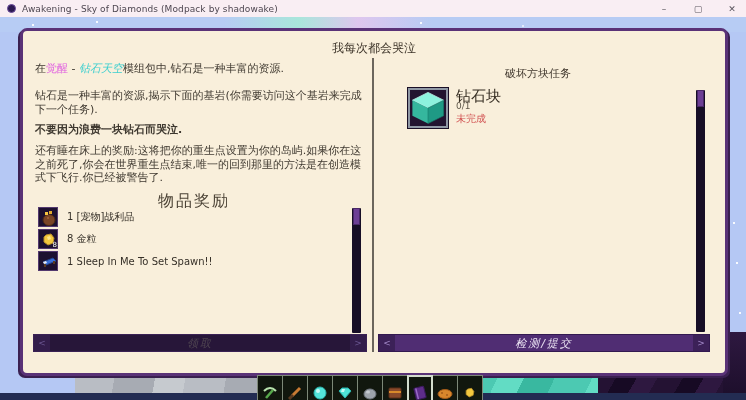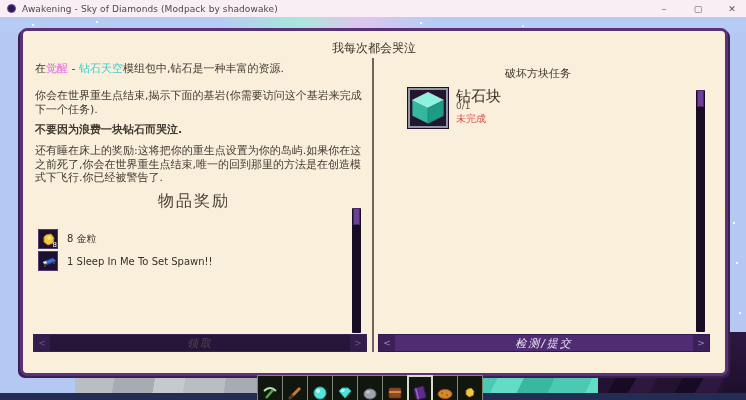--- a/index.html
+++ b/index.html
@@ -29,21 +29,21 @@
 
   
   .quest-window { position:absolute; left:20px; top:28px; width:708px; height:348px;
     background:#f9efdb; border:3px solid #5a3277; border-radius:7px;
     box-shadow:-2px 2px 0 #3a2050, 2px 2px 0 #3a2050; z-index:10; }
   .quest-title { position:absolute; left:20px; top:40px; width:708px; text-align:center;
     font-size:12px; color:#3e352a; z-index:11; }
 
   .qtext { position:absolute; width:332px; left:35px; font-size:11px; line-height:13.5px; color:#3f3930; z-index:11; }
   .hl-world { color:#e060e0; }
-  .hl-pack  { color:#3ecfcf; }
+  .hl-pack  { color:#3ecfcf;font-style:italic; }
   .p3 { font-weight:bold; }
 
   .rewards-header { position:absolute; left:35px; top:191px; width:318px; text-align:center;
     font-size:16px; color:#4c4336; letter-spacing:2px; z-index:11; }
   .reward-row { position:absolute; left:38px; height:20px; display:flex; align-items:center; gap:9px; z-index:11; }
   .icon-tile { position:relative; width:20px; height:20px; background:#1d1130; border:1px solid #53396f; flex:none; }
   .icon-tile svg { position:absolute; left:1px; top:1px; }
   .tile-badge { position:absolute; right:0px; bottom:-1px; font-size:7px; color:#ffffff; text-shadow:1px 1px 0 #222; }
   .reward-text { font-size:10px; color:#363028; white-space:nowrap; }
 
@@ -113,26 +113,37 @@
   <div class="purple-blocks"></div>
   <div class="right-dark"></div>
   <div class="bottom-strip"></div>
 
   <div class="quest-window"></div>
   <div class="quest-title">我每次都会哭泣</div>
 
   <div class="qtext" style="top:62px">
     <span>在</span><span class="hl-world">觉醒</span><span> - </span><span class="hl-pack">钻石天空</span><span>模组包中,钻石是一种丰富的资源.</span>
   </div>
-  <div class="qtext" style="top:89px">你会在世界重生点结束,揭示下面的基岩(你需要访问这个基岩来完成下一个任务).</div>
+  <div class="qtext" style="top:89px">钻石是一种丰富的资源,揭示下面的基岩(你需要访问这个基岩来完成下一个任务).</div>
   <div class="qtext" style="top:144px">还有睡在床上的奖励:这将把你的重生点设置为你的岛屿.如果你在这之前死了,你会在世界重生点结束,唯一的回到那里的方法是在创造模式下飞行.你已经被警告了.</div>
   <div class="qtext p3" style="top:123px">不要因为浪费一块钻石而哭泣.</div>
 
   <div class="rewards-header">物品奖励</div>
 
+  <div class="reward-row" style="top:207px">
+    <div class="icon-tile">
+      <svg width="18" height="18" viewBox="0 0 18 18">
+        <ellipse cx="9" cy="11" rx="6" ry="5.5" fill="#7a4527" stroke="#4c2a16" stroke-width="1"></ellipse>
+        <rect x="5" y="3" width="3" height="3" fill="#f5c542"></rect>
+        <rect x="9" y="2" width="3" height="3" fill="#e0a82e"></rect>
+        <rect x="7" y="8" width="2" height="2" fill="#9a5c34"></rect>
+      </svg>
+    </div>
+    <div class="reward-text"><span>1</span> <span>[宠物]战利品</span></div>
+  </div>
 
   <div class="reward-row" style="top:229px">
     <div class="icon-tile">
       <svg width="18" height="18" viewBox="0 0 18 18">
         <polygon points="6,4 11,3 14,7 13,12 8,14 4,11 4,6" fill="#f3c83e" stroke="#b8902a" stroke-width="1"></polygon>
         <polygon points="7,6 10,5 11,8 8,9" fill="#fde68a"></polygon>
       </svg>
       <span class="tile-badge">8</span>
     </div>
     <div class="reward-text"><span>8</span> <span>金粒</span></div>

